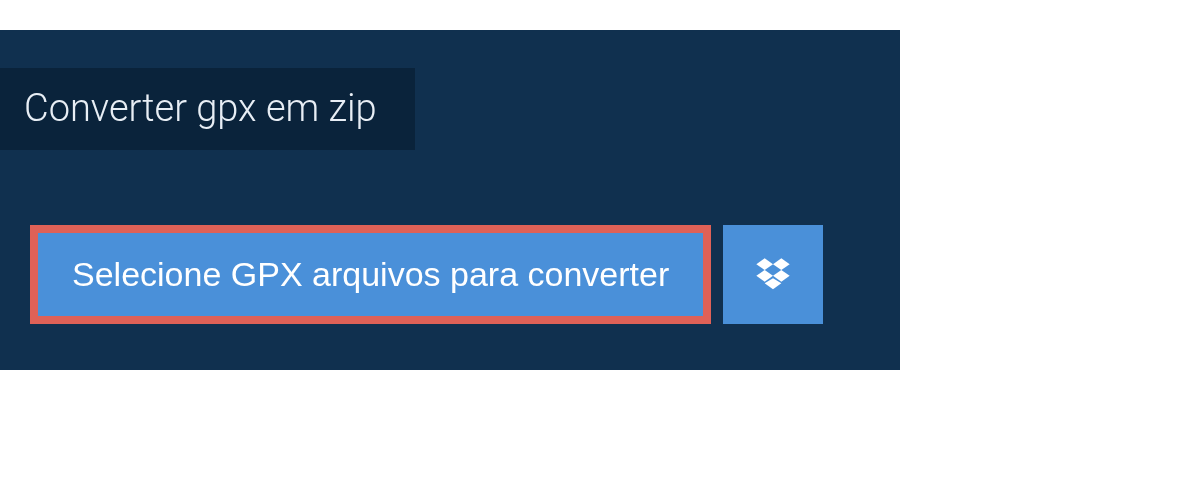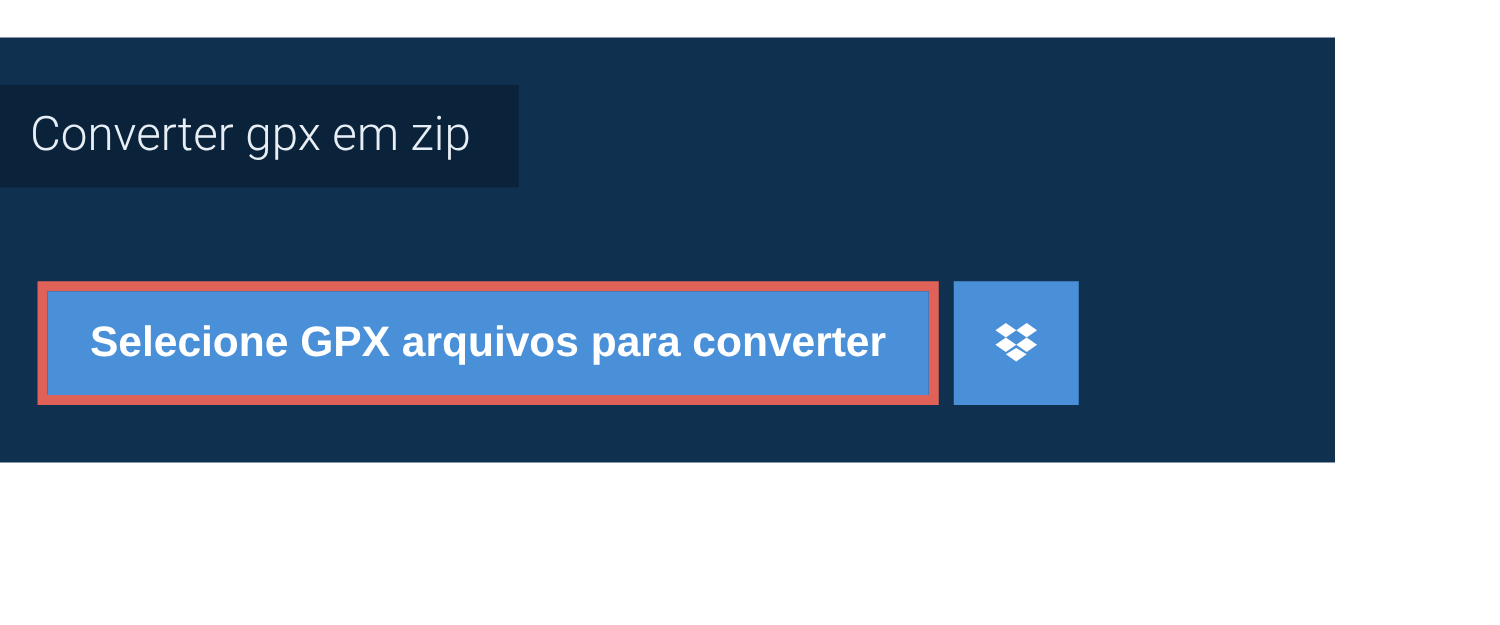--- a/index.html
+++ b/index.html
@@ -9,21 +9,21 @@
     }
     body {
       width: 1200px;
       height: 500px;
       background: #ffffff;
       font-family: -apple-system, BlinkMacSystemFont, "Segoe UI", Roboto, Helvetica, Arial, sans-serif;
       overflow: hidden;
     }
     .panel {
       position: relative;
-      width: 1068px;
+      width: 900px;
       height: 340px;
       background: #10304f;
       margin-top: 30px;
     }
     .tab {
       position: absolute;
       top: 38px;
       left: 0;
       background: #0a233b;
       color: #e8eef5;
@@ -42,21 +42,21 @@
     }
     .select-wrap {
       border: 8px solid #df6157;
       background: #df6157;
       display: inline-block;
     }
     .select-button {
       background: #4a90d9;
       color: #ffffff;
       font-size: 34px;
-      font-weight: 700;
+      font-weight: 400;
       padding: 22px 34px;
       border: none;
       display: block;
       white-space: nowrap;
     }
     .dropbox-button {
       background: #4a90d9;
       width: 100px;
       display: flex;
       align-items: center;

